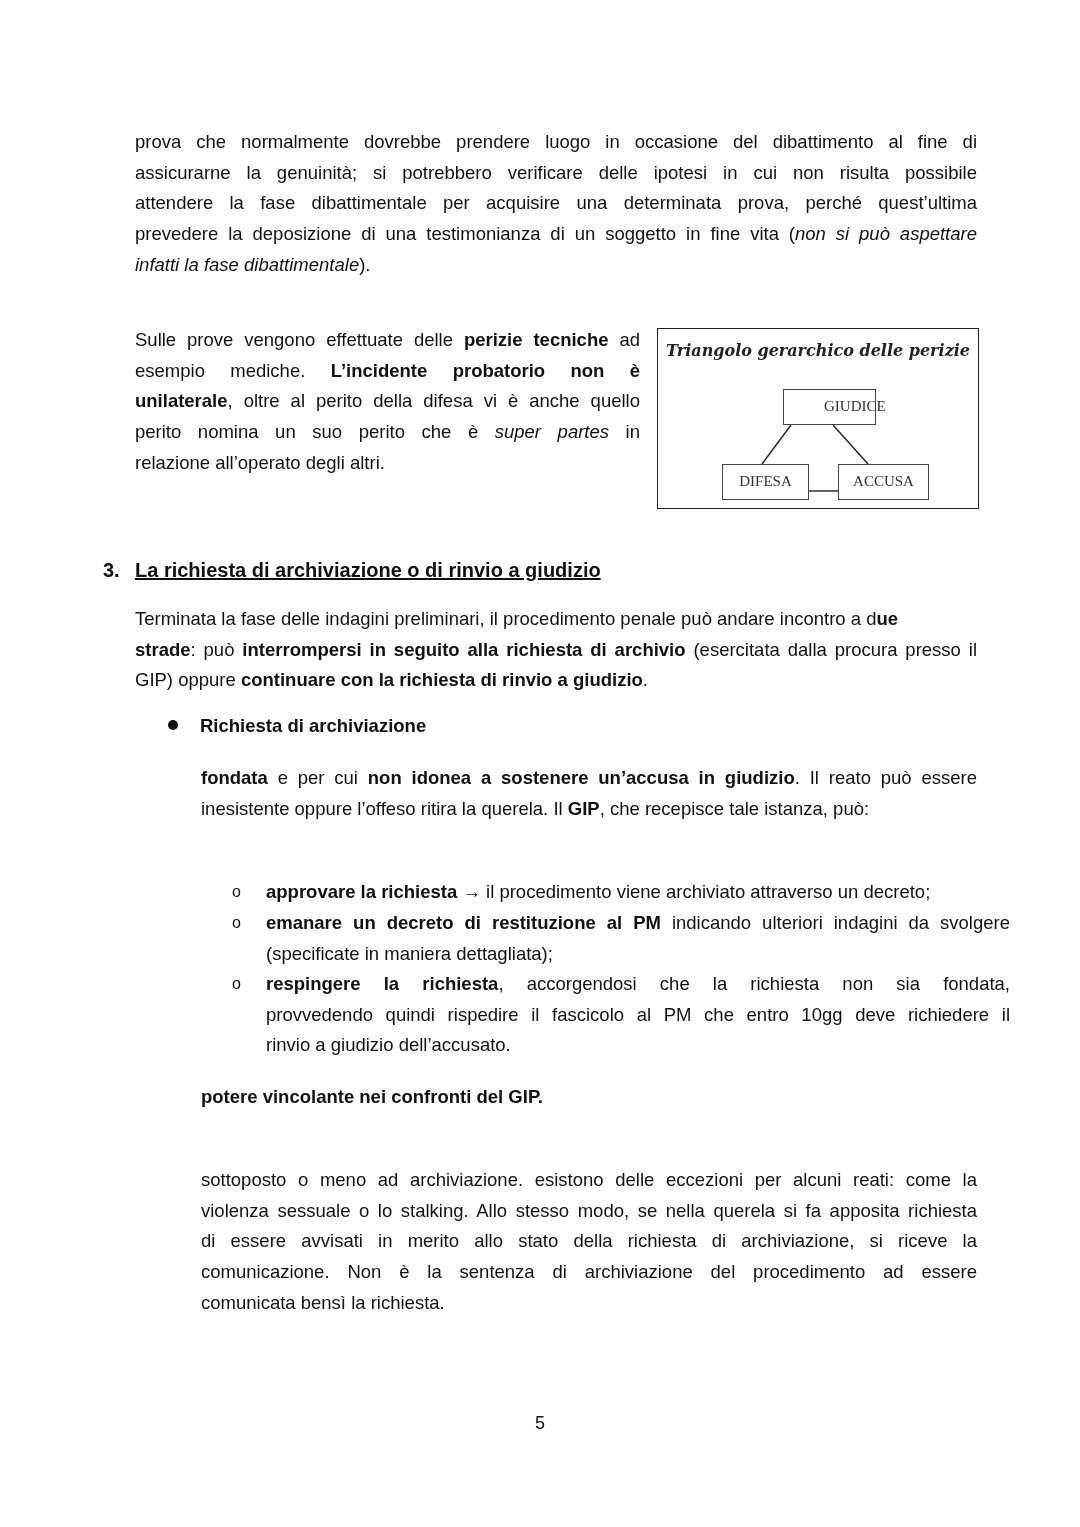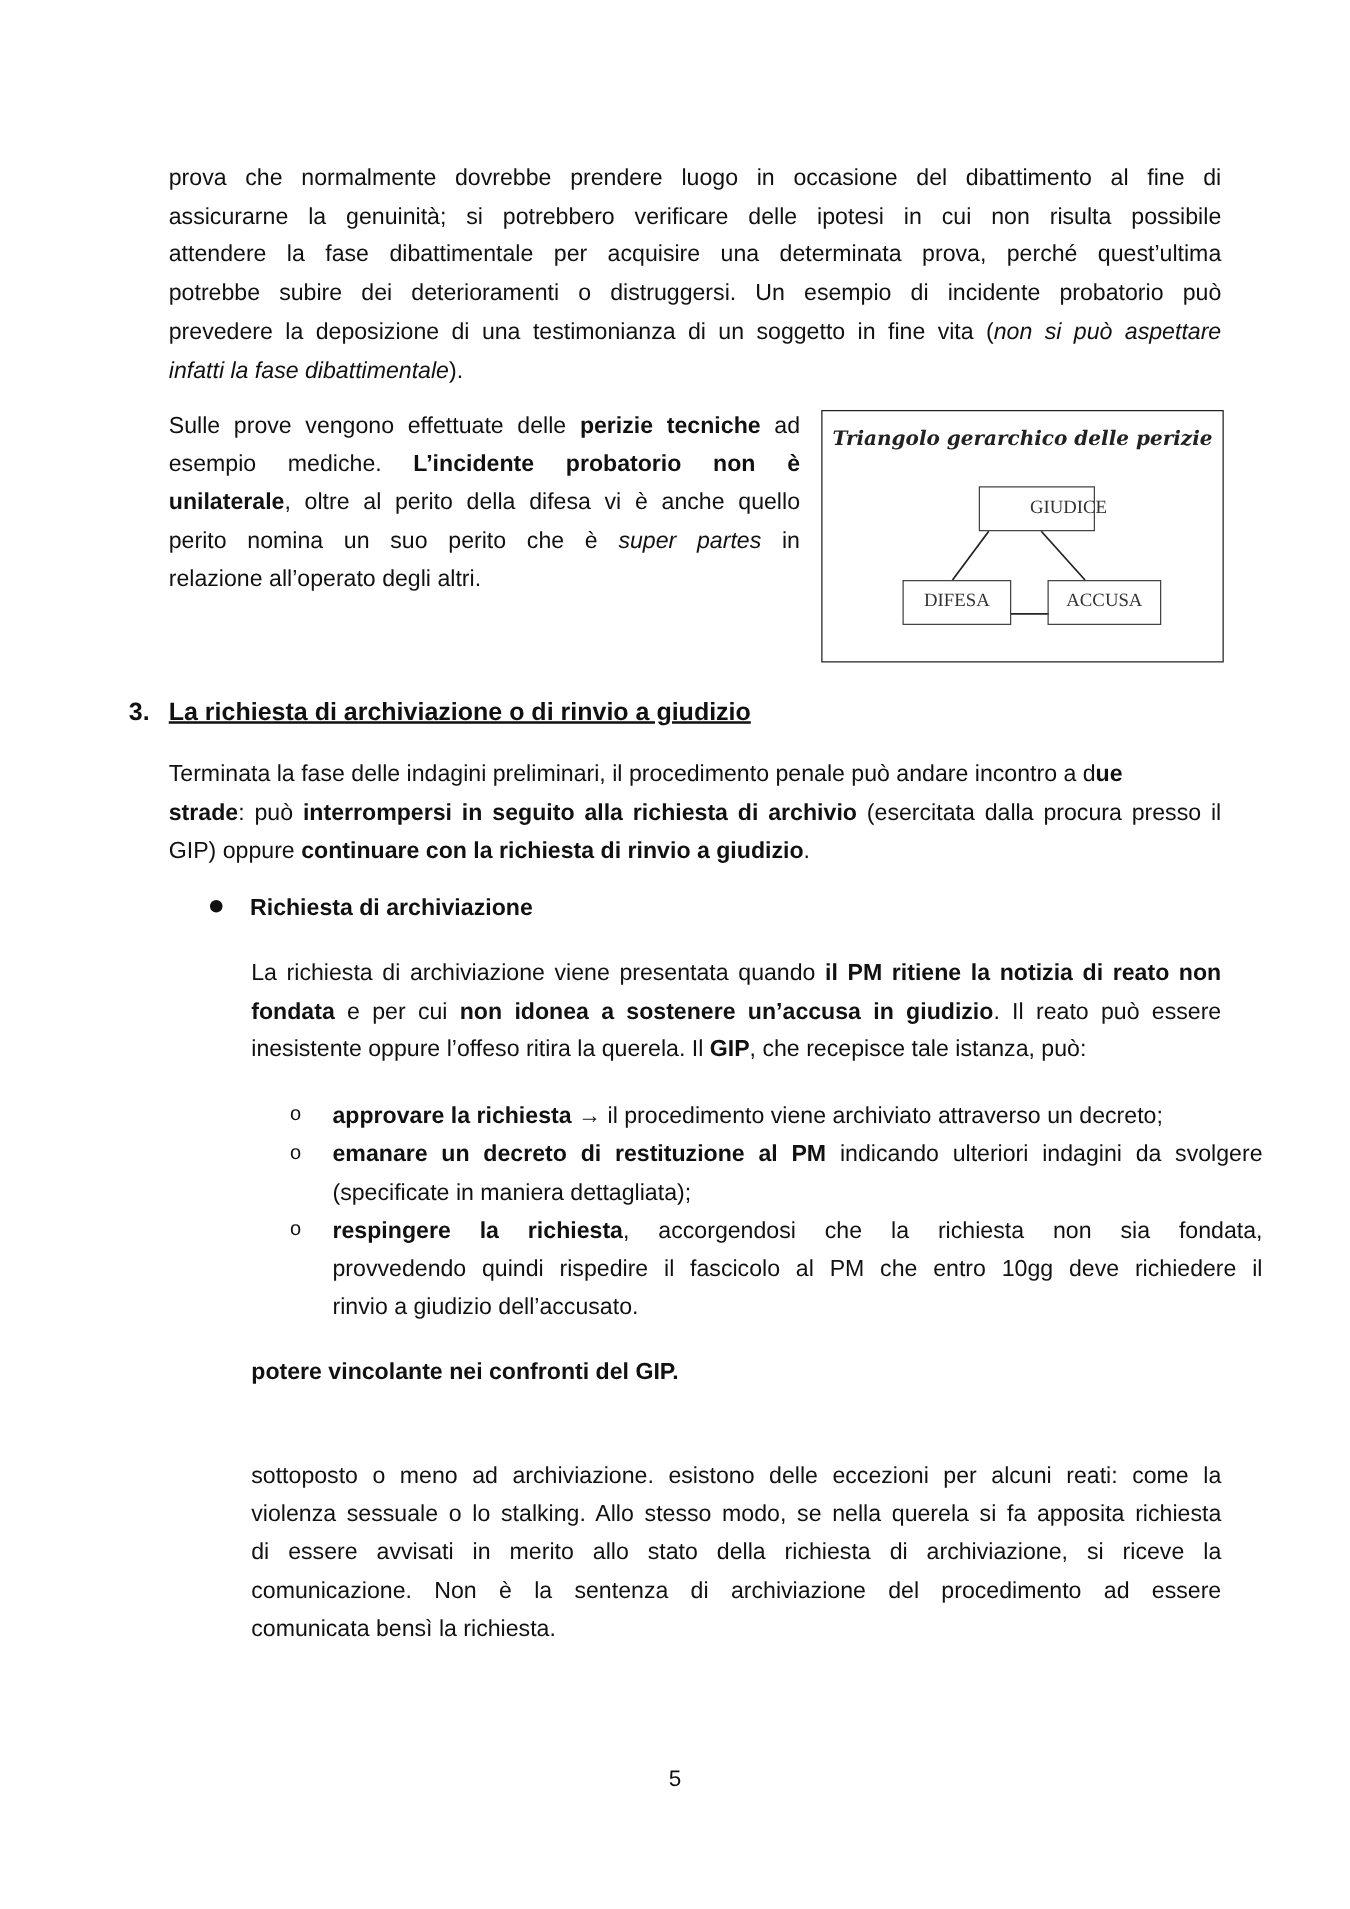--- a/index.html
+++ b/index.html
@@ -12,36 +12,35 @@
   .jl { display:block; text-align: justify; text-align-last: justify; white-space: nowrap; }
   .ll { display:block; text-align: left; white-space: nowrap; }
   .heading { position: absolute; left: 103px; top: 555px; font-size: 20px; font-weight: bold; line-height: 30px; }
   .heading .num { display: inline-block; width: 32px; }
   .heading .title { text-decoration: underline; }
   .bullet { position: absolute; left: 168px; top: 712px; font-size: 18.5px; font-weight: bold; line-height: 28px; }
   .bullet .dot { display:inline-block; width: 10px; height: 10px; background:#111; border-radius:50%; margin-right: 22px; vertical-align: middle; position: relative; top:-2px;}
   .sub { position: absolute; left: 232px; font-size: 18.5px; line-height: 30.7px; }
   .sub .o { position: absolute; left: 0; top: 0; font-size: 16px; }
   .sub .txt { position: absolute; left: 34px; width: 744px; }
-  .figure { position: absolute; left: 657px; top: 328px; width: 322px; height: 202px; border: 1.5px solid #222; box-sizing: border-box; }
+  .figure { position: absolute; left: 657px; top: 328px; width: 322px; height: 181px; border: 1.5px solid #222; box-sizing: border-box; }
   .figure svg { position: absolute; left: 0; top: 0; }
   .fig-title { position:absolute; left: 0; width: 100%; top: 12px; text-align: center; font-family: "DejaVu Serif", serif; font-style: italic; font-weight: bold; font-size: 16px; color:#222; }
   .node { position: absolute; border: 1.2px solid #444; font-family: "Liberation Serif", serif; font-size: 15px; color:#333; text-align:center; box-sizing: border-box; line-height: 32px; height: 36px; }
   .page-number { position: absolute; left: 0; width: 1080px; top: 1413px; text-align: center; font-size: 18px; }
 </style>
 </head>
 <body>
 
 <div class="page">
 
   <div class="p" style="left:135px; top:127px; width:842px;">
     <span class="jl">prova che normalmente dovrebbe prendere luogo in occasione del dibattimento al fine di</span>
     <span class="jl">assicurarne la genuinità; si potrebbero verificare delle ipotesi in cui non risulta possibile</span>
     <span class="jl">attendere la fase dibattimentale per acquisire una determinata prova, perché quest’ultima</span>
-    <span class="jl">potrebbe subire dei deterioramenti o distruggersi. Un esempio di incidente probatorio può</span>
     <span class="jl"><span>prevedere la deposizione di una testimonianza di un soggetto in fine vita (</span><i>non si può aspettare</i></span>
     <span class="ll"><i>infatti la fase dibattimentale</i><span>).</span></span>
   </div>
 
   <div class="p" style="left:135px; top:325px; width:505px;">
     <span class="jl"><span>Sulle prove vengono effettuate delle </span><b>perizie tecniche</b><span> ad</span></span>
     <span class="jl"><span>esempio mediche. </span><b>L’incidente probatorio non è</b></span>
     <span class="jl"><b>unilaterale</b><span>, oltre al perito della difesa vi è anche quello</span></span>
     <span class="jl"><span>perito nomina un suo perito che è </span><i>super partes</i><span> in</span></span>
     <span class="ll">relazione all’operato degli altri.</span>
@@ -67,21 +66,20 @@
     <span class="ll"><span>Terminata la fase delle indagini preliminari, il procedimento penale può andare incontro a d</span><b>ue</b></span>
     <span class="jl"><b>strade</b><span>: può </span><b>interrompersi in seguito alla richiesta di archivio</b><span> (esercitata dalla procura presso il</span></span>
     <span class="ll"><span>GIP) oppure </span><b>continuare con la richiesta di rinvio a giudizio</b><span>.</span></span>
   </div>
 
   <div class="bullet">
     <span class="dot"></span><span>Richiesta di archiviazione</span>
   </div>
 
   <div class="p" style="left:201px; top:763px; width:776px;">
-    <span class="jl"><span>La richiesta di archiviazione viene presentata quando </span><b>il PM ritiene la notizia di reato non</b></span>
     <span class="jl"><b>fondata</b><span> e per cui </span><b>non idonea a sostenere un’accusa in giudizio</b><span>. Il reato può essere</span></span>
     <span class="ll"><span>inesistente oppure l’offeso ritira la querela. Il </span><b>GIP</b><span>, che recepisce tale istanza, può:</span></span>
   </div>
 
   <div class="sub" style="top:877px;">
     <span class="o">o</span>
     <span class="txt">
         <span class="ll"><b>approvare la richiesta</b><span> → il procedimento viene archiviato attraverso un decreto;</span></span>
       </span>
   </div>

